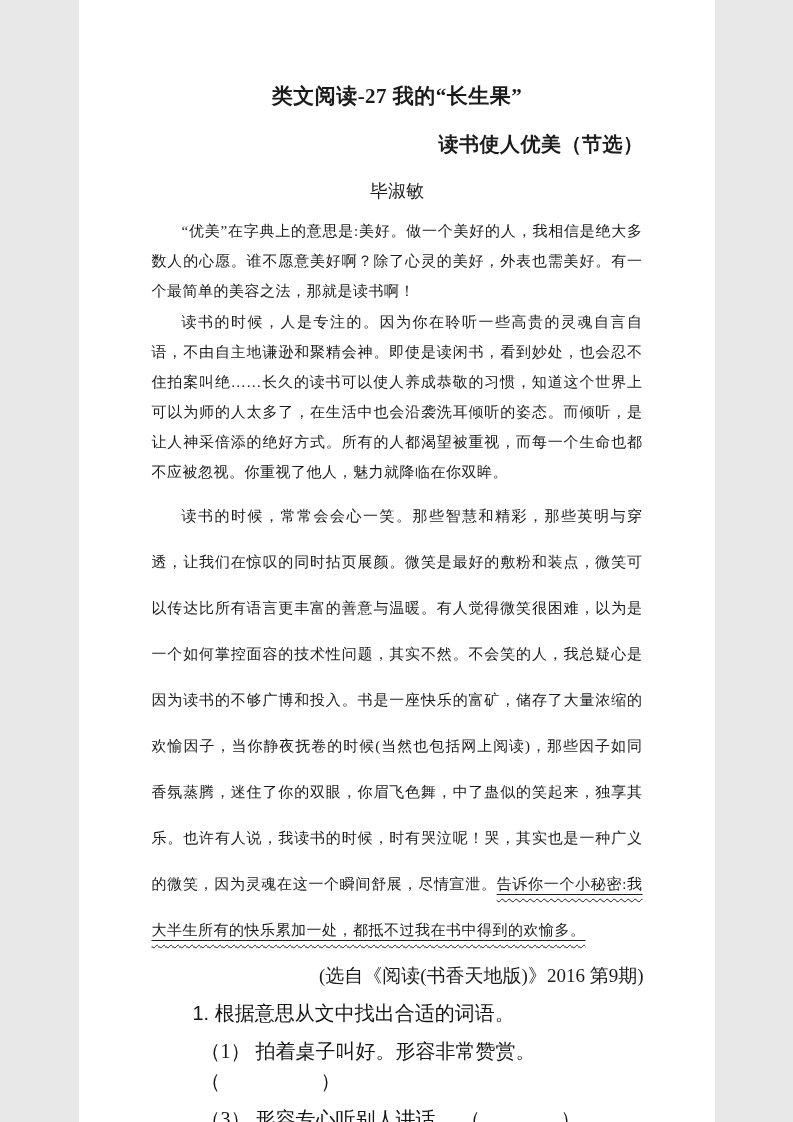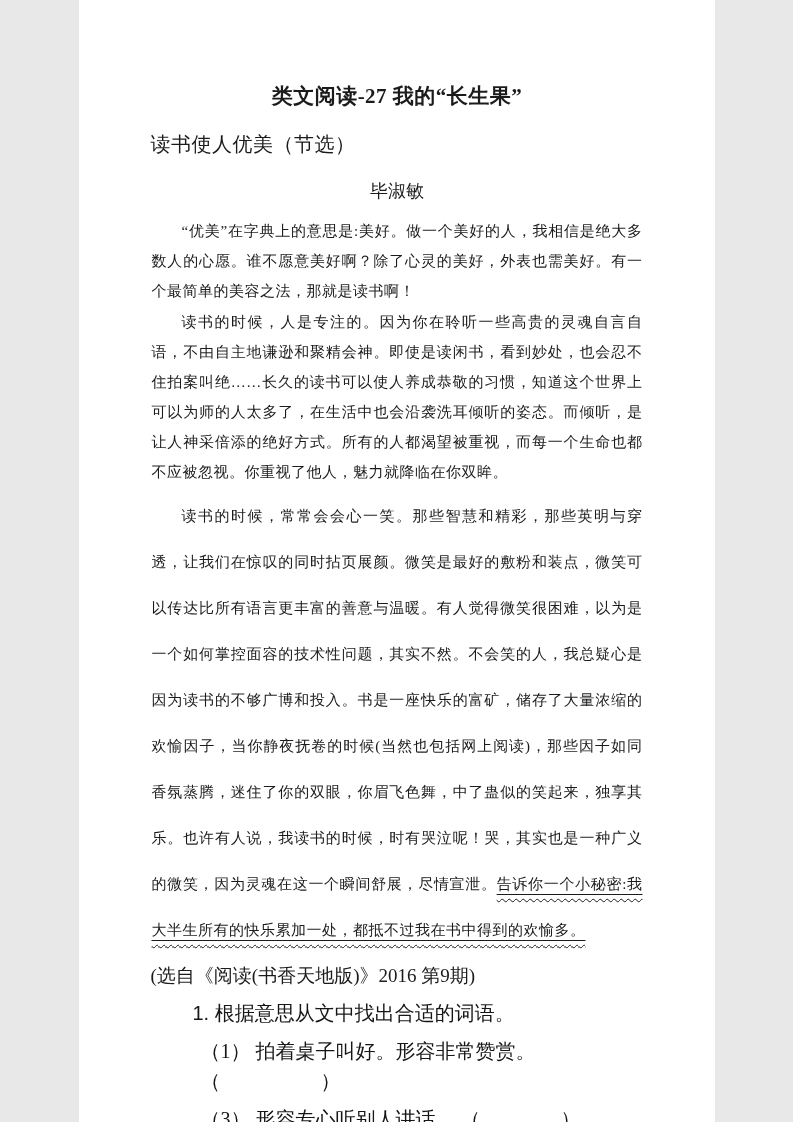--- a/index.html
+++ b/index.html
@@ -15,23 +15,23 @@
     overflow: hidden;
   }
   .title {
     text-align: center;
     font-size: 21px;
     font-weight: bold;
     margin: 0 0 21px 0;
     letter-spacing: 0.5px;
   }
   .subtitle {
-    text-align: left;
+    text-align: right;
     font-size: 20px;
-    font-weight: normal;
+    font-weight: bold;
     margin: 0 0 21px 0;
     letter-spacing: 0.5px;
   }
   .author {
     text-align: center;
     font-size: 18px;
     font-weight: normal;
     margin: 15px 0 13px 0;
   }
   .para {
@@ -50,20 +50,21 @@
     text-decoration: underline;
     text-decoration-thickness: 1px;
     text-underline-offset: 5px;
   }
   .u-wavy {
     text-decoration: underline wavy;
     text-decoration-thickness: 1px;
     text-underline-offset: 9px;
   }
   .source {
+    text-align: right;
     font-size: 19px;
     font-style: normal;
     margin: 9px 0 8px 0;
     line-height: 28px;
   }
   .questions {
     font-family: "Liberation Sans", "DejaVu Sans", sans-serif;
     font-size: 20px;
     color: #161616;
     padding-left: 38px;

